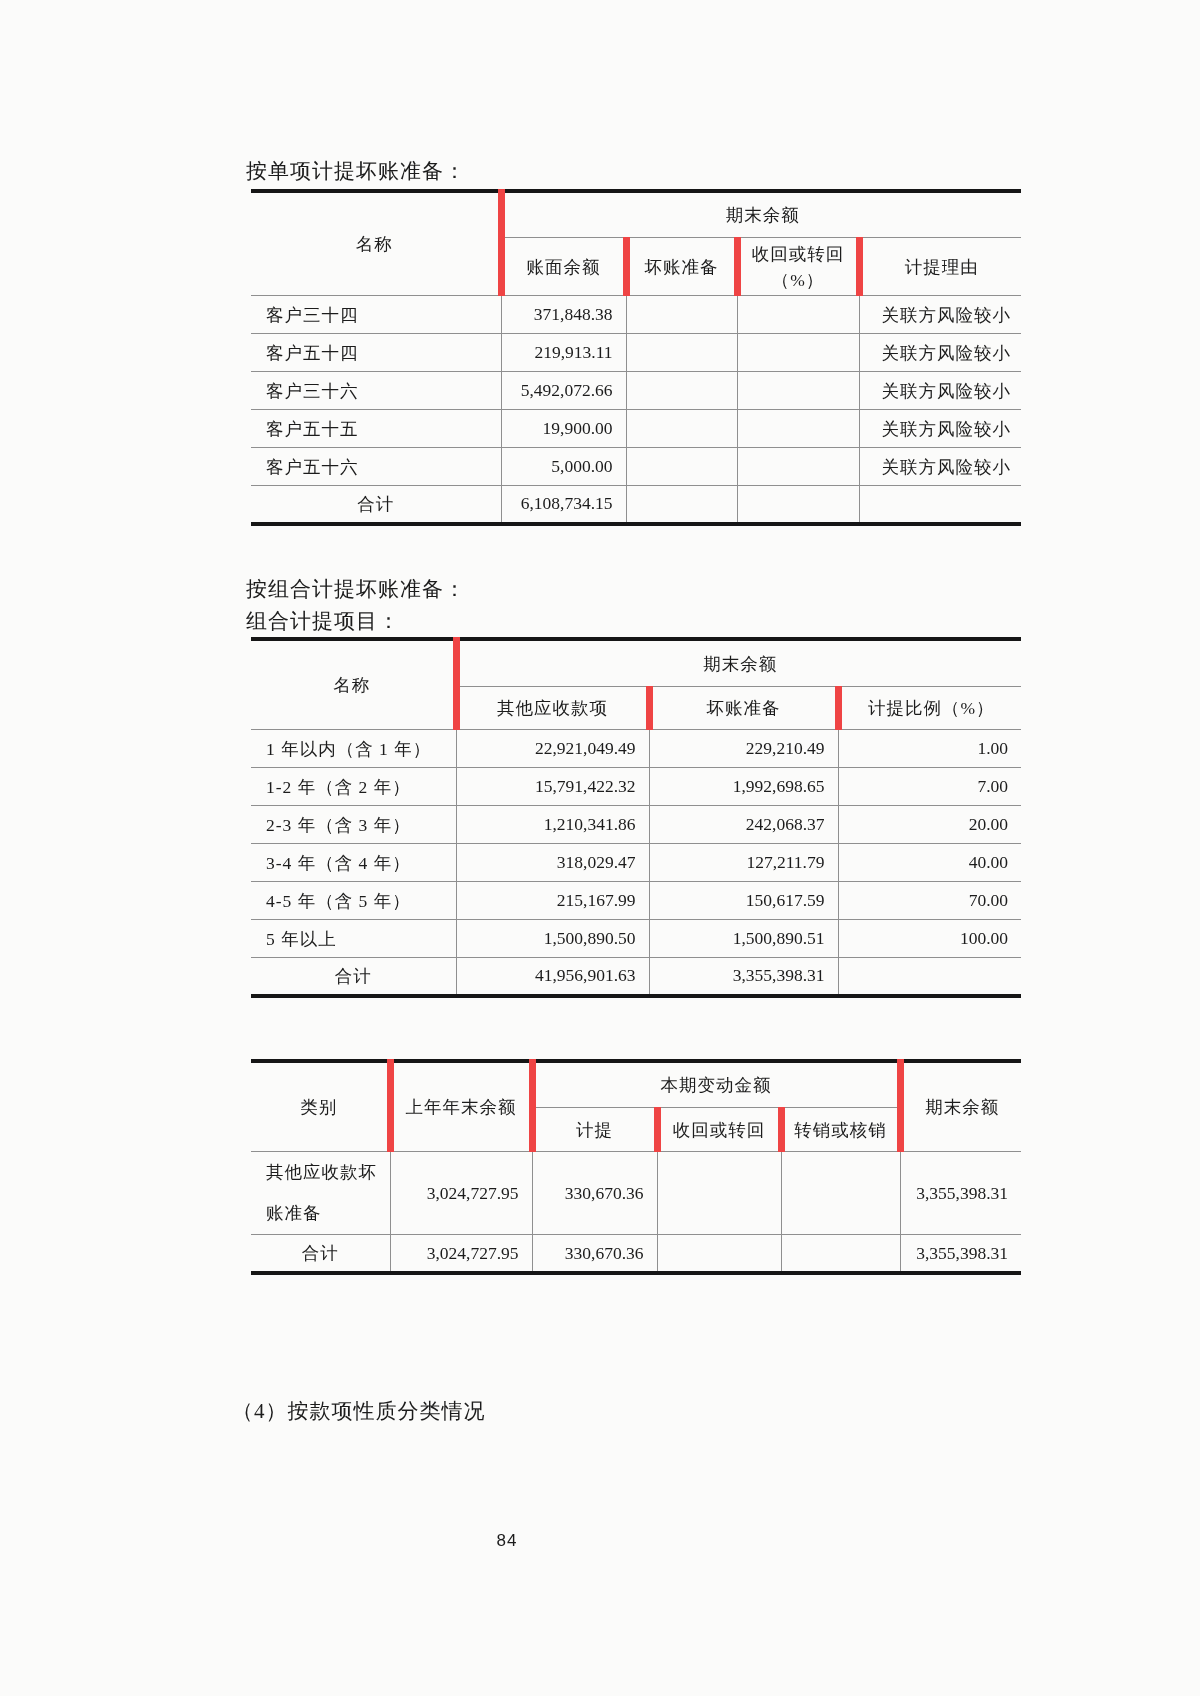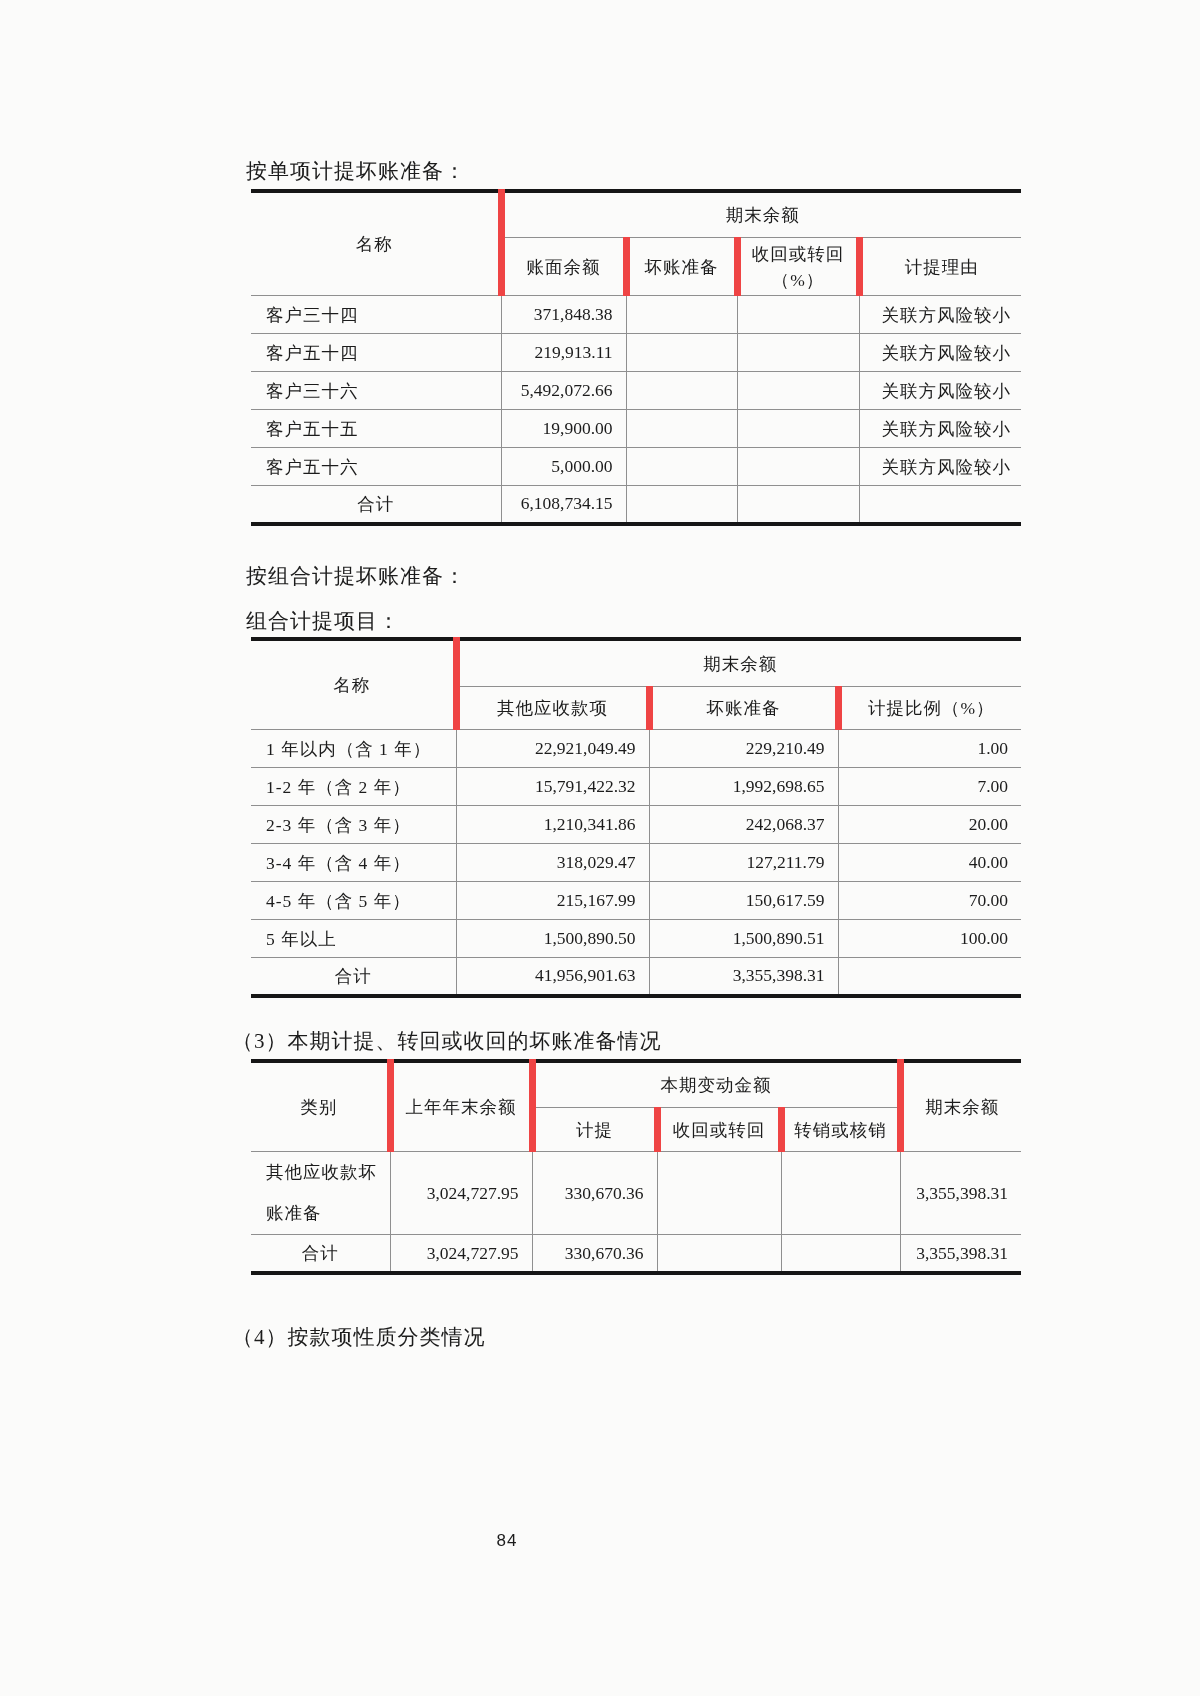--- a/index.html
+++ b/index.html
@@ -56,24 +56,24 @@
   
   #table-movement { top: 1059px; }
   #table-movement thead tr.r-group th { height: 44px; }
   #table-movement thead tr.r-sub  th { height: 43px; }
   #table-movement tbody tr.row-main { height: 82px; }
   #table-movement tbody tr { height: 38px; }
   #table-movement .c-name { line-height: 2.35; }
   #table-movement tr.total-row td:first-child { line-height: normal; }
 
   #heading-individual { top: 157px; }
-  #heading-portfolio  { top: 562px; }
+  #heading-portfolio  { top: 575px; }
   #heading-portfolio-items { top: 607px; }
   #heading-section3 { top: 1027px; }
-  #heading-section4 { top: 1323px; }
+  #heading-section4 { top: 1397px; }
 
   .page-number {
     position: absolute; top: 1531px; left: 0; width: 1014px;
     text-align: center; font-size: 17px;
     font-family: "Liberation Sans", "DejaVu Sans", sans-serif;
     letter-spacing: 1px;
   }
 </style>
 </head>
 <body>
@@ -209,21 +209,20 @@
         </tr>
         <tr class="total-row">
           <td class="c-name">合计</td>
           <td class="c-num">41,956,901.63</td>
           <td class="c-num">3,355,398.31</td>
           <td class="c-num"></td>
         </tr>
       </tbody>
   </table>
 
-  <div class="heading h-sub" id="heading-section3">（3）本期计提、转回或收回的坏账准备情况</div>
 
   <table id="table-movement">
     <colgroup>
       <col style="width:139px">
         <col style="width:142px">
         <col style="width:125px">
       <col style="width:124px">
         <col style="width:119px">
         <col style="width:121px">
     </colgroup>

